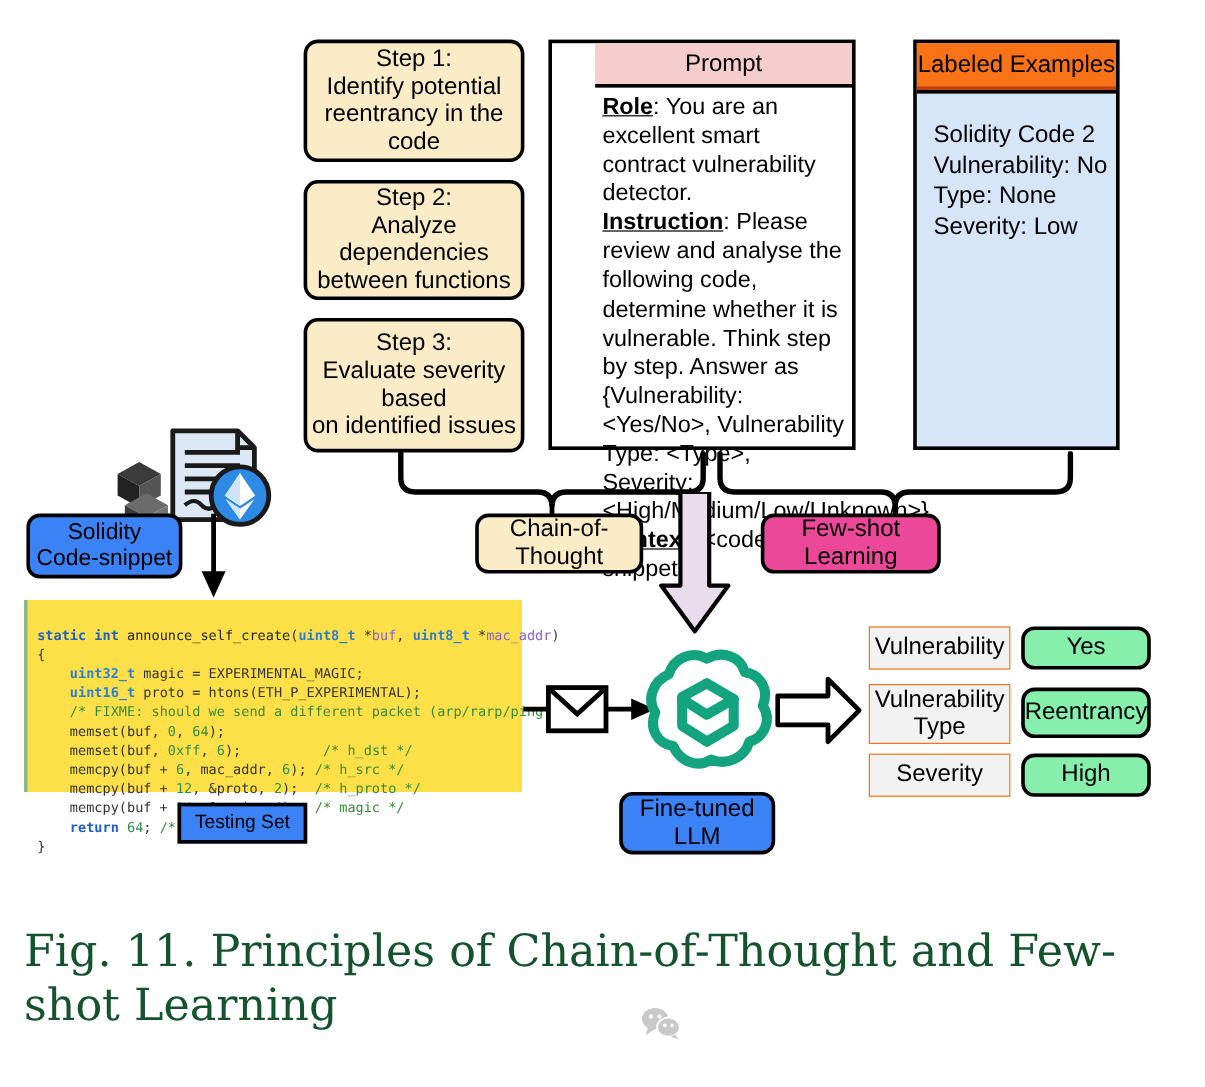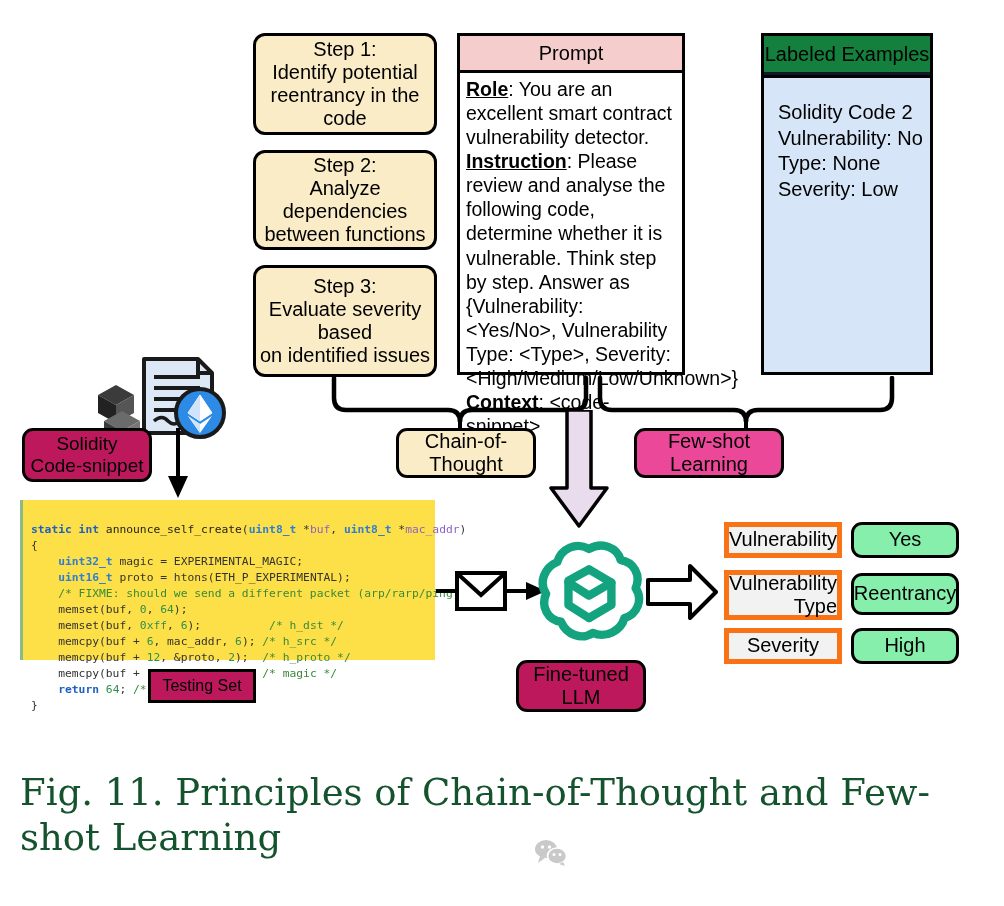--- a/index.html
+++ b/index.html
@@ -56,49 +56,48 @@
   .prompt-body b{font-weight:bold;text-decoration:underline;}
   
   .lab-wrap{
     position:absolute;
     border:3px solid #000;
     box-sizing:border-box;
     background:#d6e5f7;
   }
   .lab-head{
     height:36px;
-    border-bottom:3px solid #0f172a;
+    border-bottom:3px solid #c2410c;
     display:flex;align-items:center;justify-content:center;
     font-size:20px;
-    background:#15803d;
+    background:#f97316;
   }
   .lab-cell{
     box-sizing:border-box;
     padding:10px 0 0 14px;
     font-size:20px;
     line-height:1.28;
     white-space:pre-line;
     text-align:left;
   }
   .lab-cell.second{border-top:3px solid #000;}
   
   .tag{
-    background:#be185d;
+    background:#3b82f6;
     border:3px solid #000;
     border-radius:11px;
     font-size:20px;
   }
   .tag.yellow{background:#fbecc8;}
   .tag.blue{background:#ec4899;}
   
   .out-sq{
     background:#f2f2f2;
-    border:5px solid #f97316;
-    font-size:20px;
-    text-align:right;
+    border:1px solid #f97316;
+    font-size:20px;
   }
   .out-rd{
     background:#86efac;
     border:3px solid #000;
     border-radius:11px;
     font-size:20px;
   }
   
   .code{
     position:absolute;
@@ -152,21 +151,21 @@
   <div class="box step" style="left:253px;top:150px;width:184px;height:100px;">Step 2:
 Analyze
 dependencies
 between functions</div>
 
   <div class="box step" style="left:253px;top:265px;width:184px;height:112px;">Step 3:
 Evaluate severity
 based
 on identified issues</div>
 
-  <div class="prompt-wrap" style="left:457px;top:33px;width:228px;height:342px;">
+  <div class="prompt-wrap" style="left:457px;top:33px;width:256px;height:342px;padding-left:36px;">
     <div class="prompt-head">Prompt</div>
     <div class="prompt-body"><b>Role</b><span>: You are an excellent smart contract vulnerability detector.</span>
 <b>Instruction</b><span>: Please review and analyse the following code, determine whether it is vulnerable. Think step by step. Answer as {Vulnerability: &lt;Yes/No&gt;, Vulnerability Type: &lt;Type&gt;, Severity: &lt;High/Medium/Low/Unknown&gt;}</span>
 <b>Context</b><span>: &lt;code-snippet&gt;</span></div>
   </div>
 
   <div class="lab-wrap" style="left:761px;top:33px;width:172px;height:342px;">
     <div class="lab-head">Labeled Examples</div>
     <div class="lab-cell second" style="height:152px;padding-top:22px;">Solidity Code 2
 Vulnerability: No

